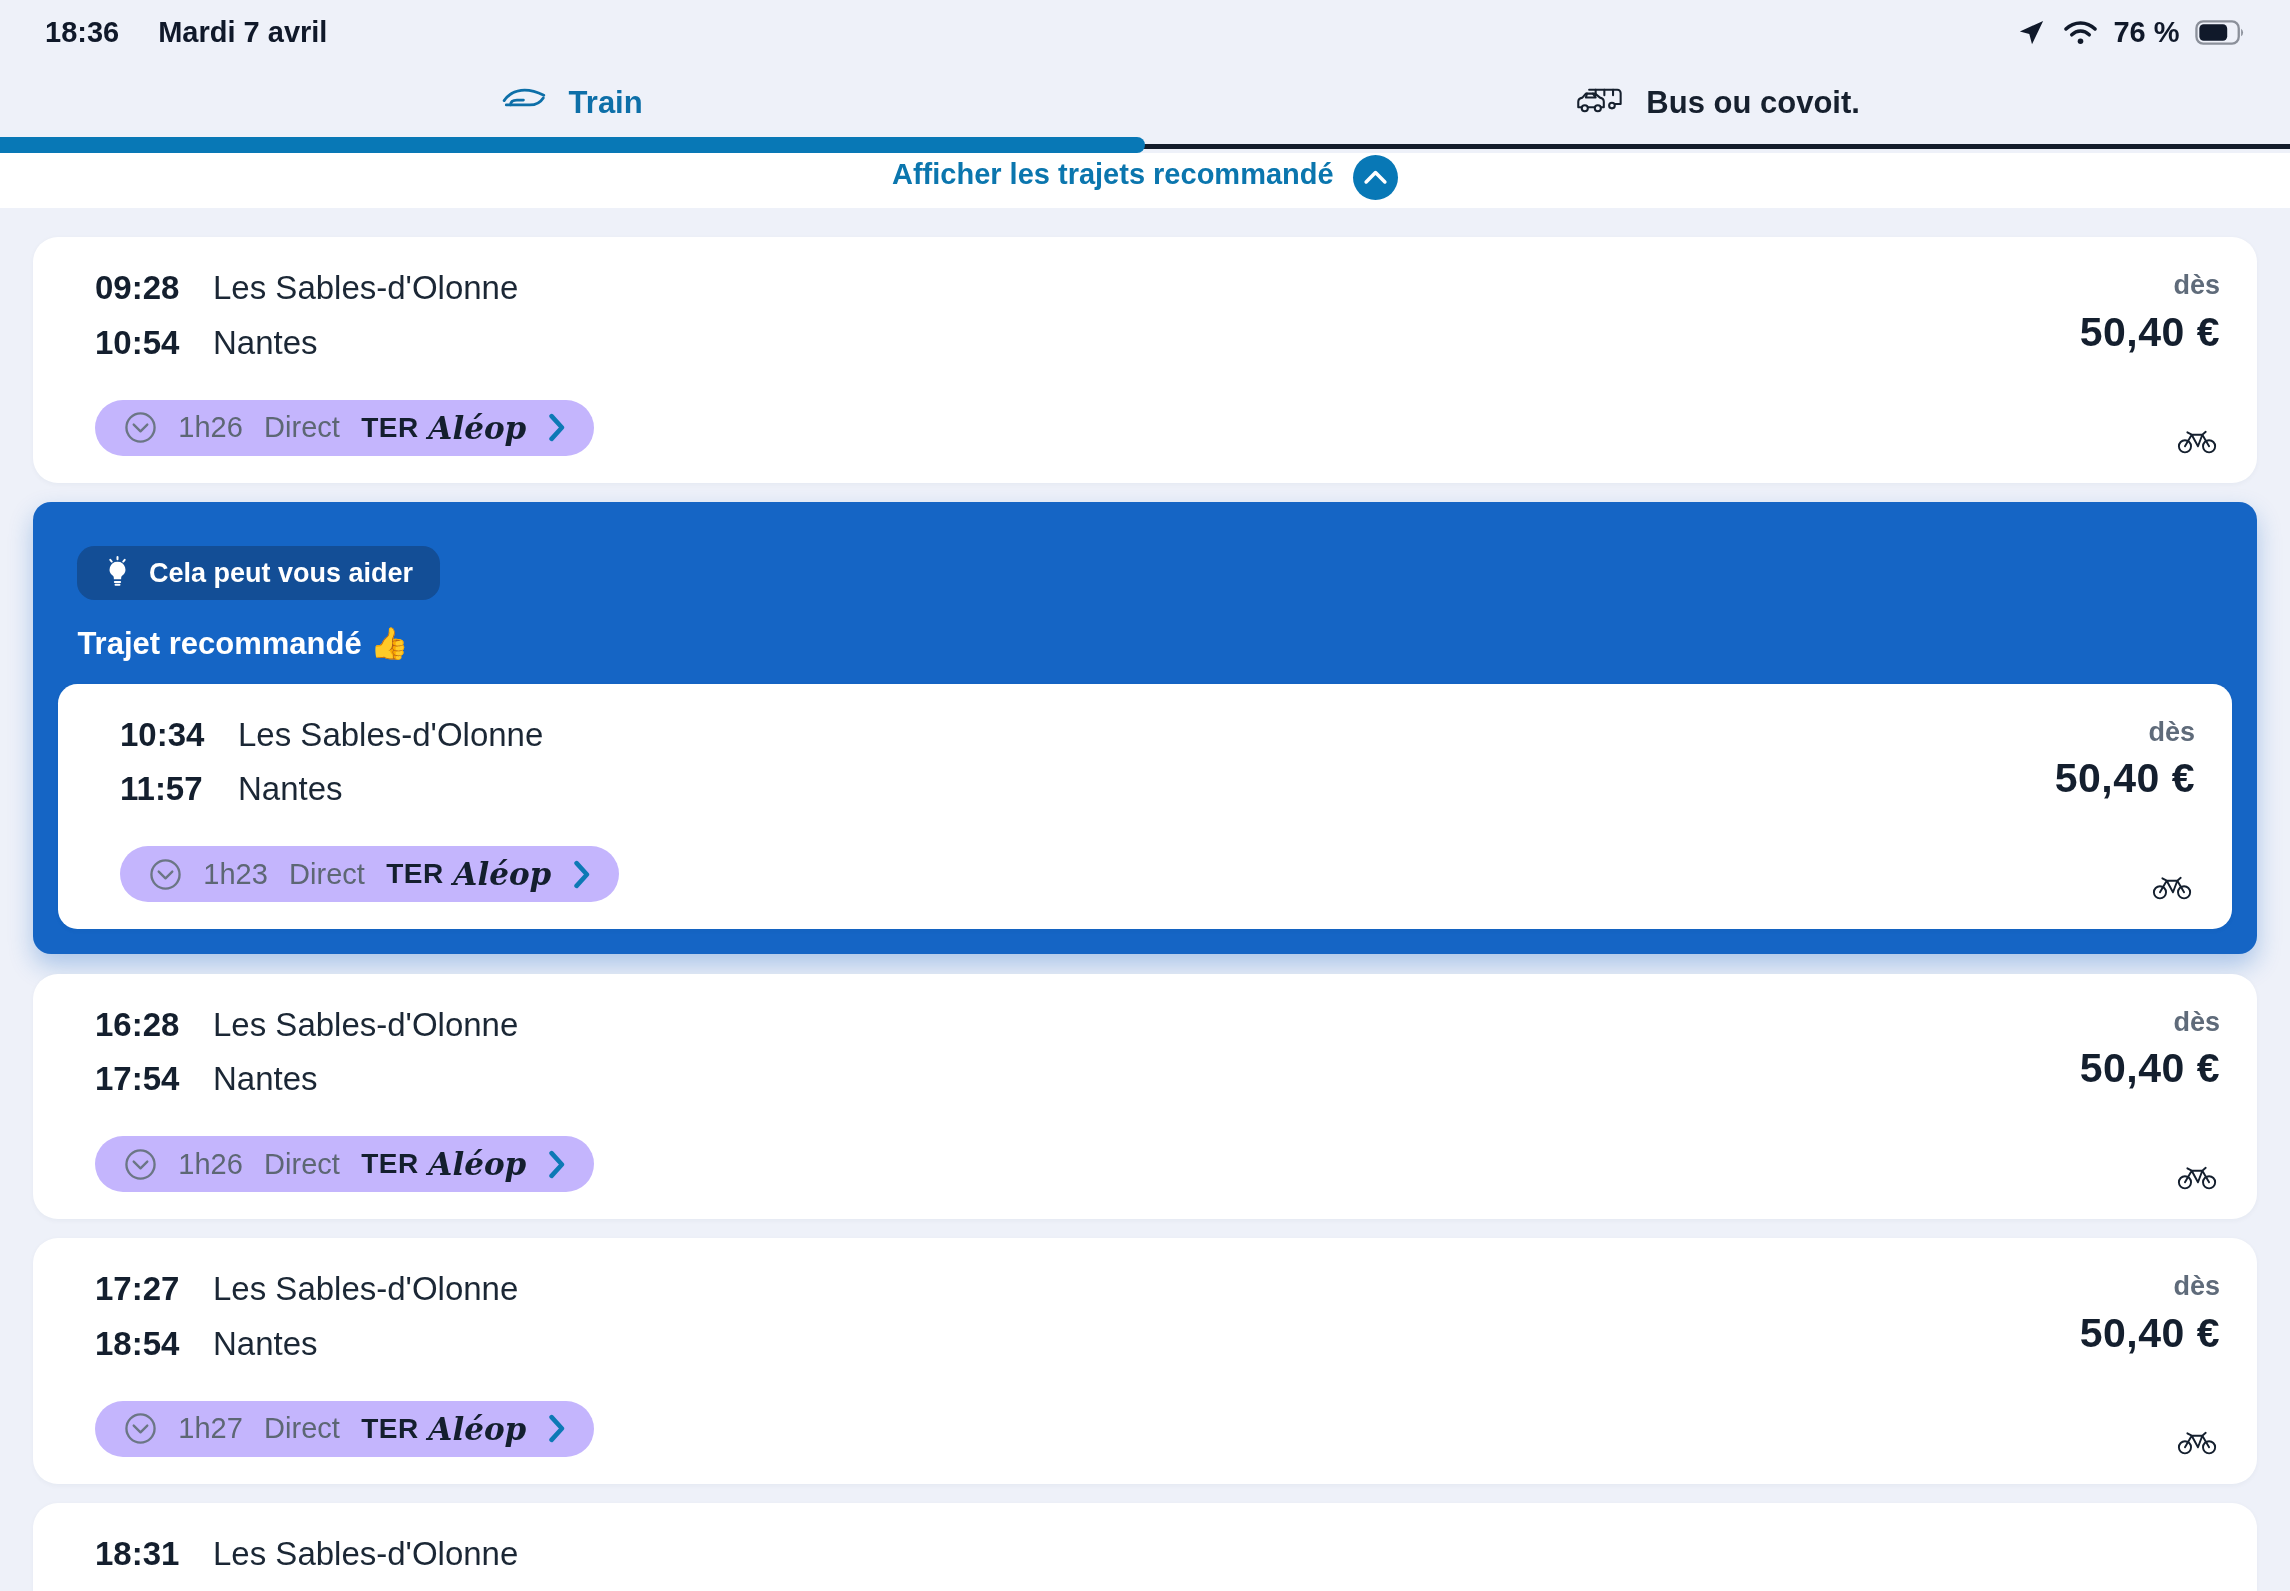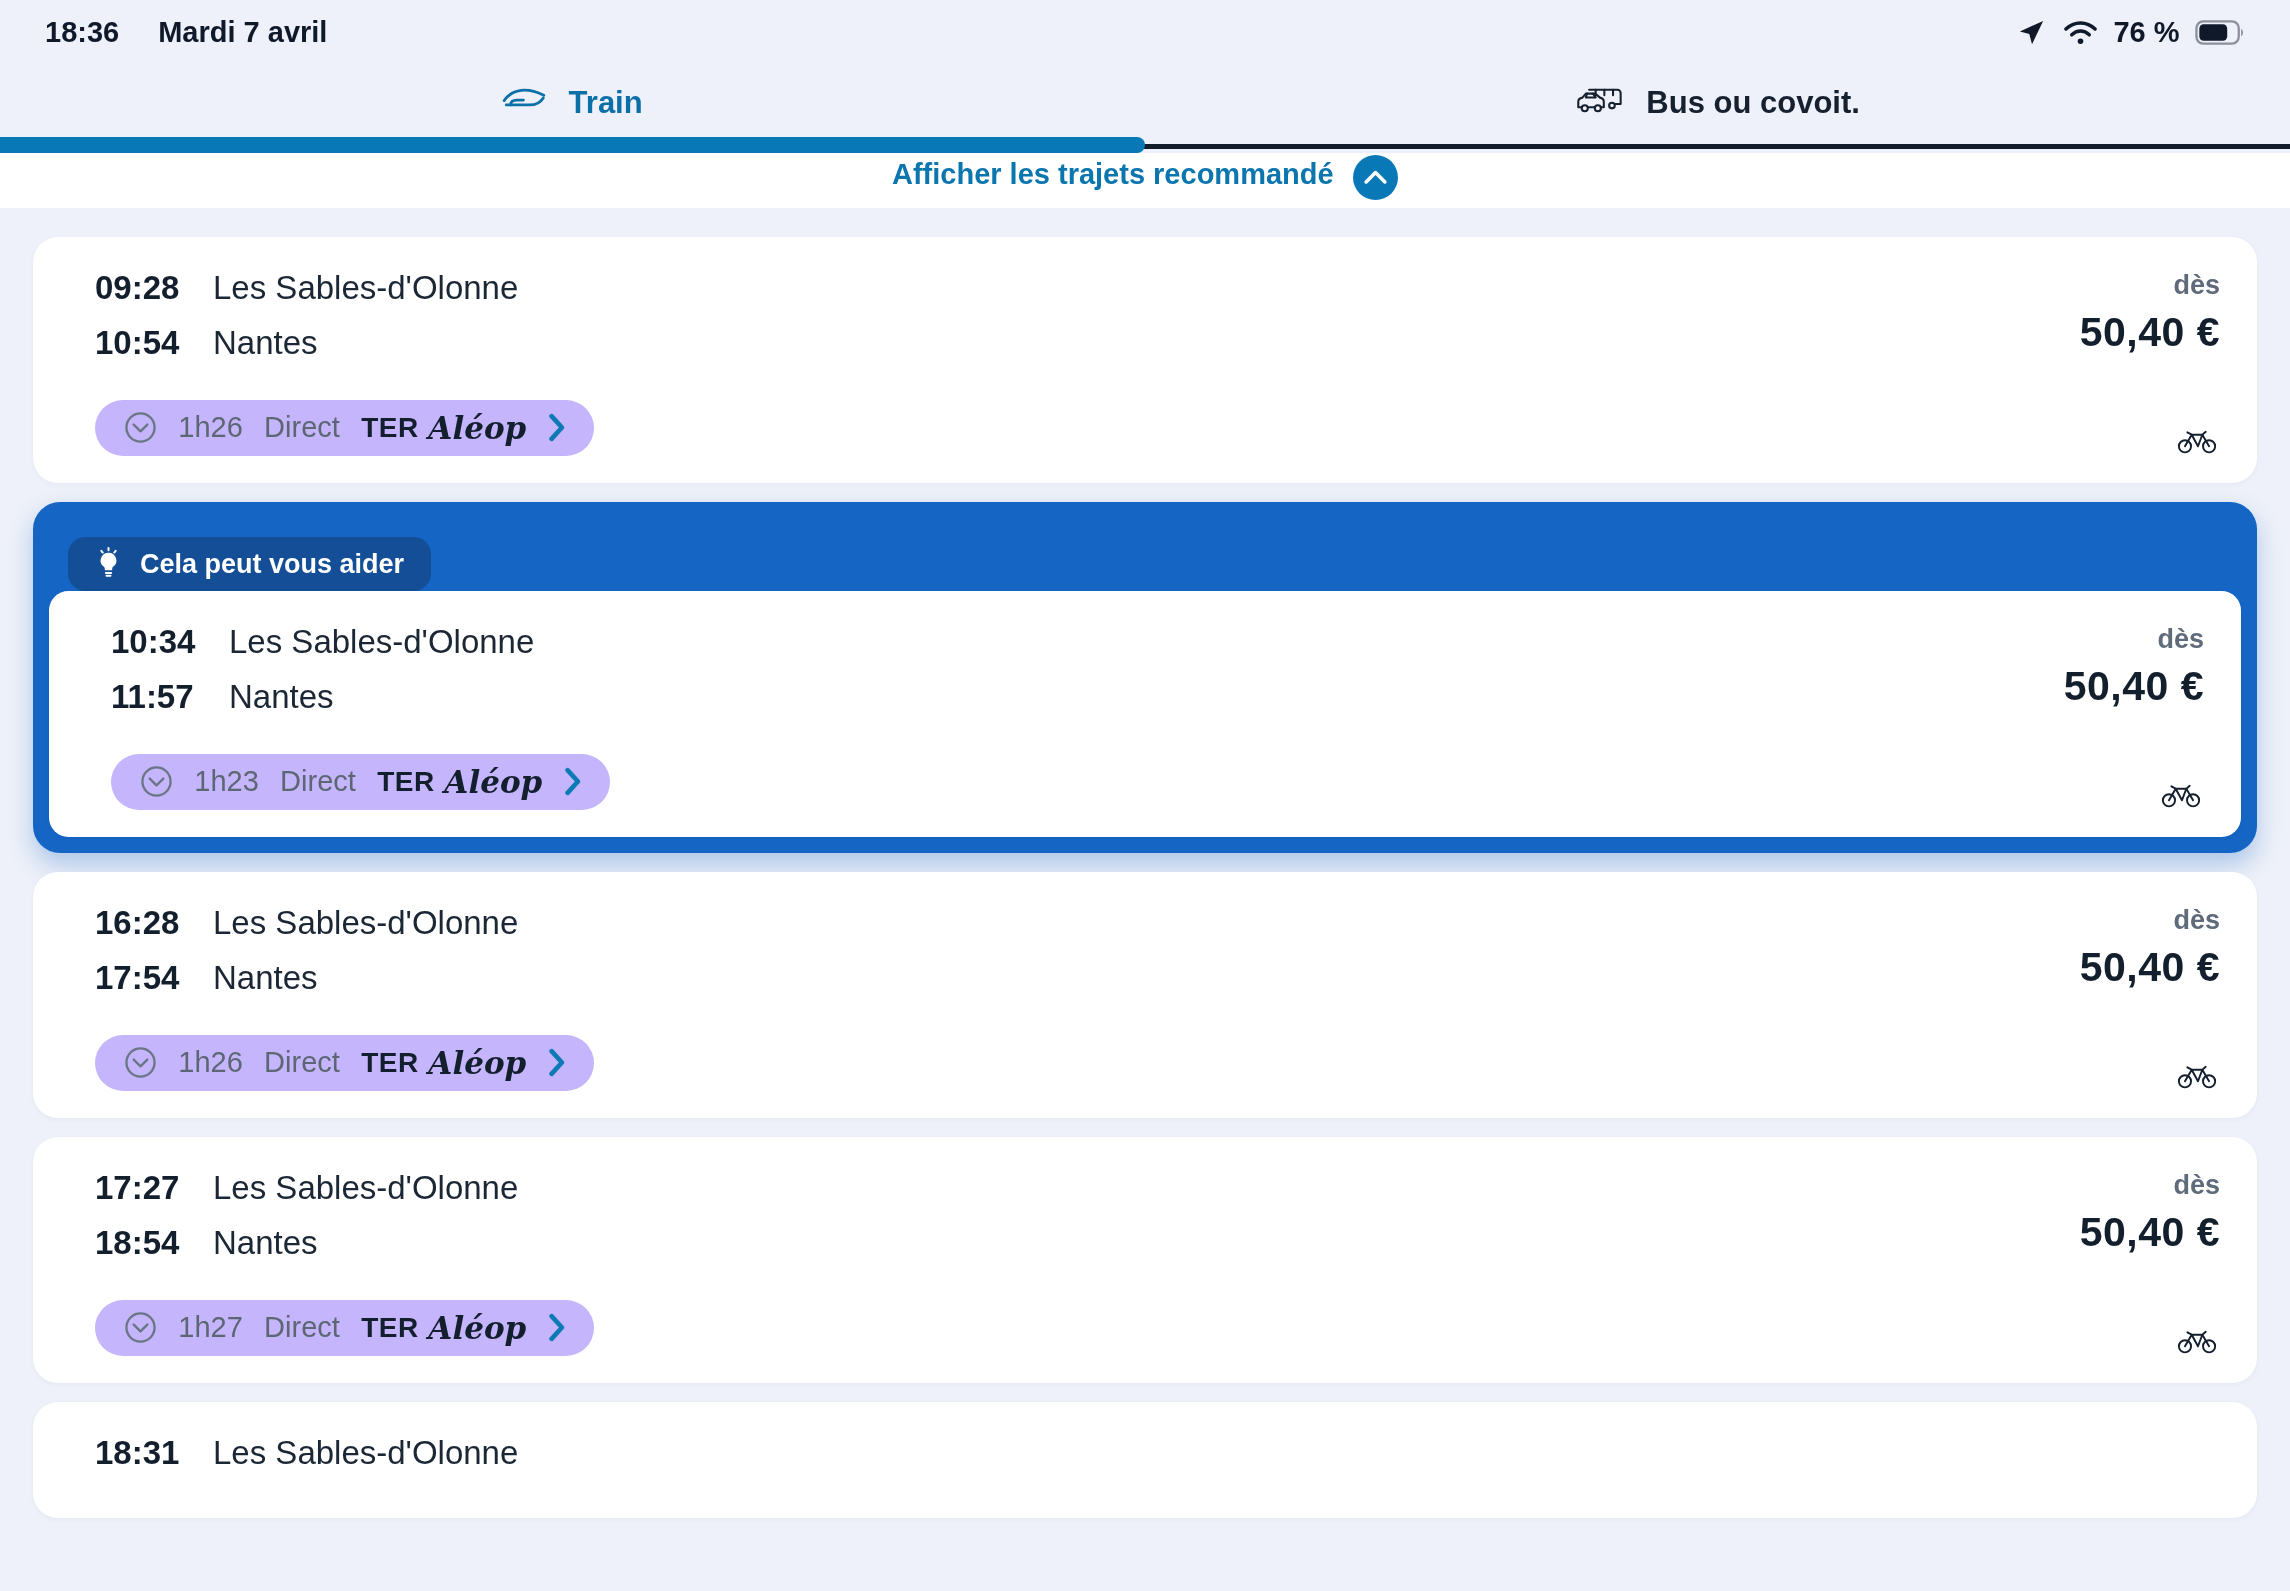--- a/index.html
+++ b/index.html
@@ -41,21 +41,21 @@
   .pill { display:inline-flex; align-items:center; gap:21.3px; margin-top:38px; background:#c4b5fd; border-radius:31px; padding:12.6px 29px; height:56px; }
   .pill-dur, .pill-type { font-size:29px; color:#5d6774; font-weight:500; }
   .pill-ter { font-size:28px; font-weight:800; color:#141f2e; letter-spacing:0.5px; }
   .pill-brand { font-size:31px; font-style:italic; font-weight:600; font-family:"DejaVu Serif", serif; color:#141f2e; margin-left:-11.6px; }
   .pill svg { display:block; }
   .price { position:absolute; top:33px; right:37px; text-align:right; }
   .price-from { font-size:27px; font-weight:600; color:#5f6b7a; }
   .price-amt { font-size:41px; font-weight:bold; color:#141f2e; margin-top:7.8px; letter-spacing:0.5px; }
   .bike { position:absolute; right:39px; bottom:25px; }
   
-  .rec-card { margin:19.4px 33px 0 33px; background:#1565c5; border-radius:27px; padding:16px; box-shadow:0 11.6px 25px rgba(21,101,197,.30); }
+  .rec-card { margin:19.4px 33px 0 33px; background:#1565c5; border-radius:18px; padding:25px; box-shadow:0 11.6px 25px rgba(21,101,197,.30); }
   .rec-badge { display:inline-flex; align-items:center; gap:17.5px; margin:19.4px 0 0 19.4px; background:#134e96; border-radius:17.5px; padding:11.6px 27px; height:54px; cursor:default; }
   .rec-badge-text { color:#ffffff; font-size:27px; font-weight:bold; }
   .rec-title { color:#ffffff; font-size:31px; font-weight:800; margin:25px 0 19.4px 19.4px; height:39px; }
   .rec-card .card { margin:0; border-radius:19.4px; }
   .partial-card { margin-top:19.4px; height:116px; overflow:hidden; }
 </style>
 </head>
 <body>
 
 <div class="screen">
@@ -174,20 +174,21 @@
       <div class="rec-badge">
         <span>
           <svg width="27" height="31" viewBox="0 0 24 28" fill="none" stroke="#ffffff" stroke-width="1.8" stroke-linecap="round">
             <path d="M12 6 a6.2 6.2 0 0 1 3.4 11.4 c-.8.6-1 1.5-1 2.6 h-4.8 c0-1.1-.2-2-1-2.6 A6.2 6.2 0 0 1 12 6 Z" fill="#ffffff"></path>
             <path d="M9.6 23.5 h4.8 M10.2 26 h3.6"></path>
             <path d="M12 1 v2 M5.5 3.5 l1.3 1.5 M18.5 3.5 l-1.3 1.5"></path>
           </svg>
         </span>
         <span class="rec-badge-text">Cela peut vous aider</span>
       </div>
+      <div class="rec-title">Trajet recommandé 👍</div>
 
       
       <div class="card">
         <div class="leg">
           <span class="leg-time">10:34</span>
           <span class="leg-station">Les Sables-d'Olonne</span>
         </div>
         <div class="leg">
           <span class="leg-time">11:57</span>
           <span class="leg-station">Nantes</span>

